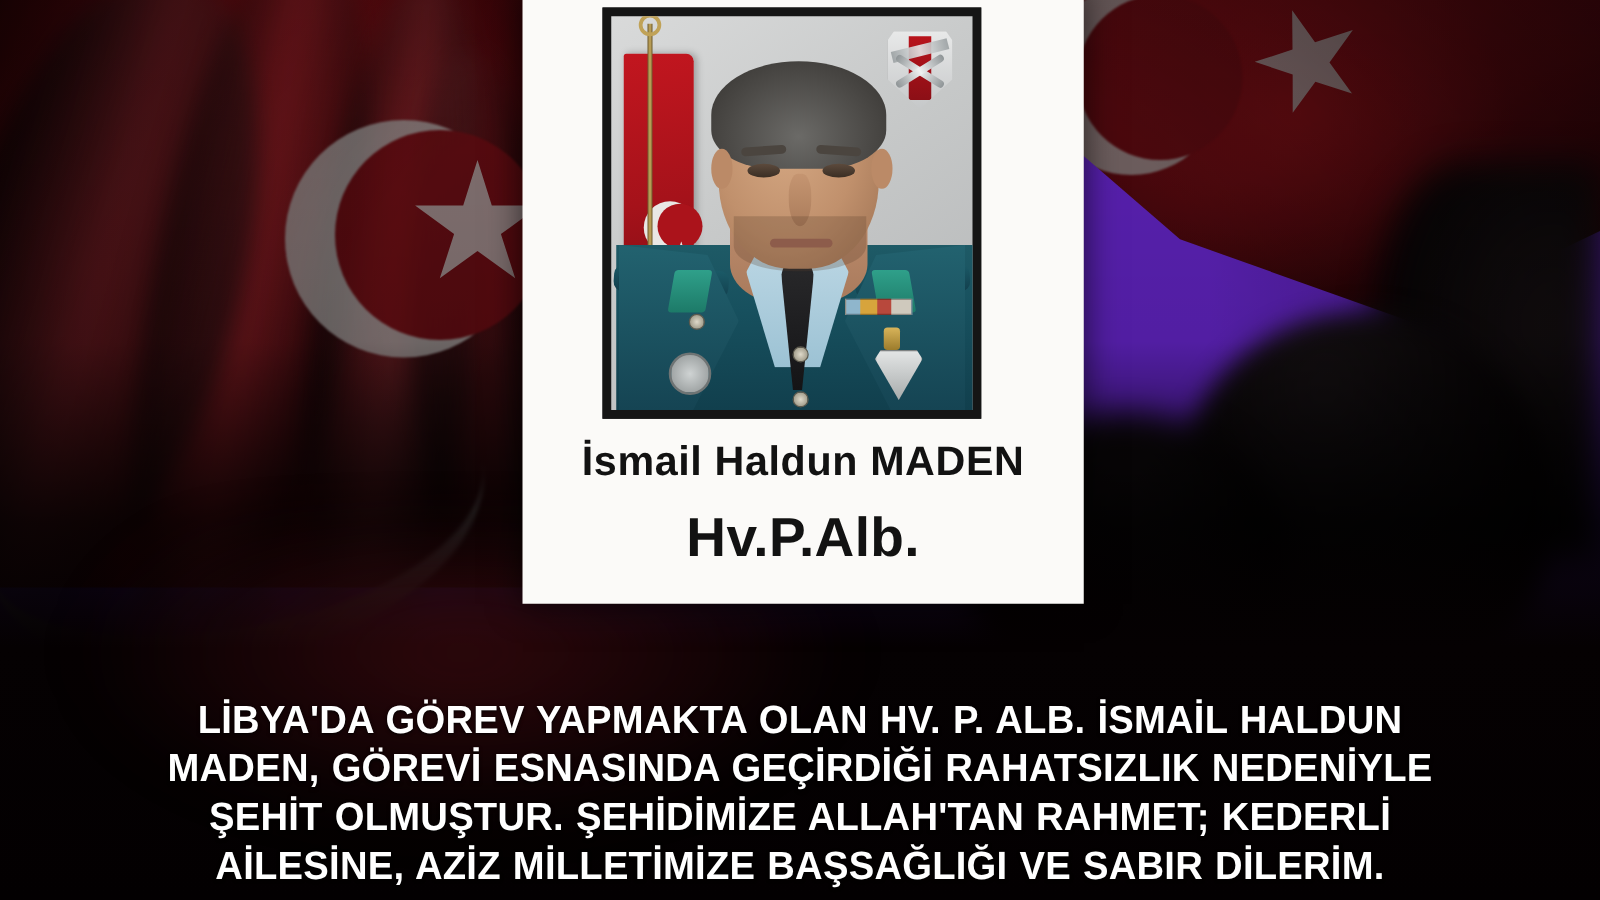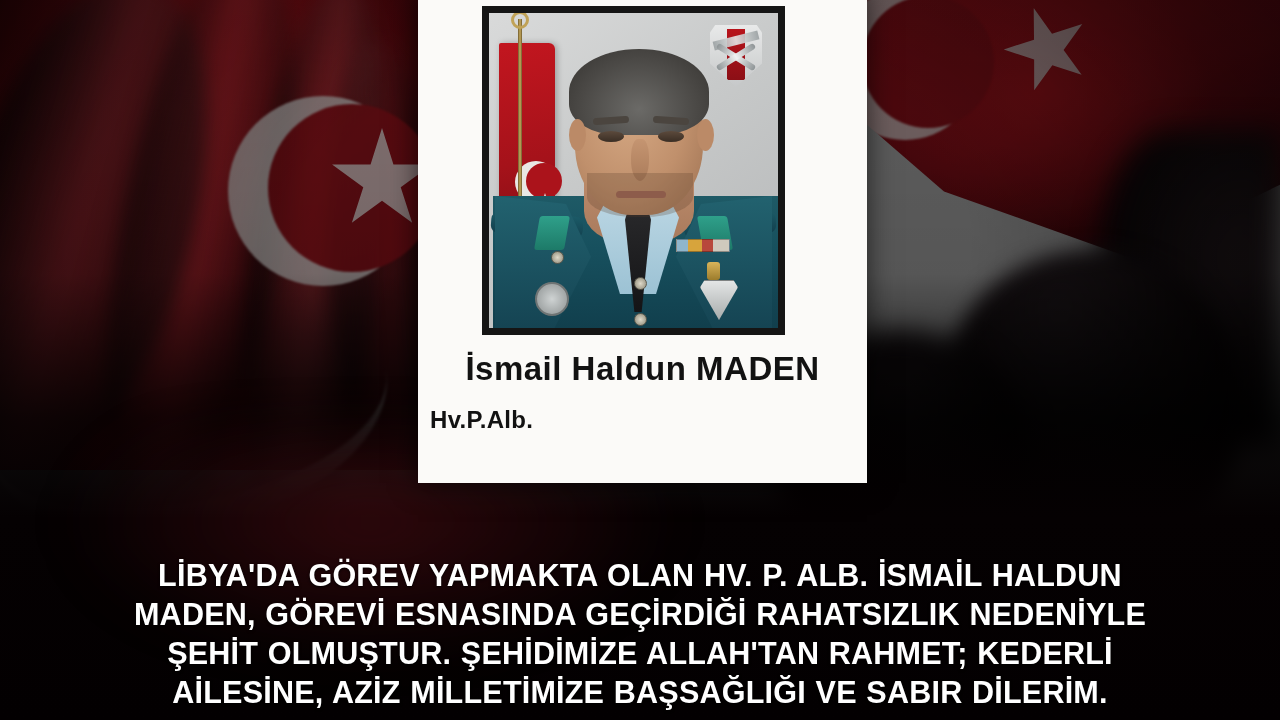--- a/index.html
+++ b/index.html
@@ -2,21 +2,21 @@
 <html><head>
 <meta charset="utf-8">
 <style>
   * { margin:0; padding:0; box-sizing:border-box; }
   html, body {
     width:1280px; height:720px; overflow:hidden;
     background:#000;
     font-family:"Liberation Sans", sans-serif;
   }
 
-  #stage { position:relative; width:1280px; height:720px; background:#737373; overflow:hidden;text-decoration:underline; }
+  #stage { position:relative; width:1280px; height:720px; background:#6d28d9; overflow:hidden;text-decoration:underline; }
 
   
   .bg-layer { position:absolute; inset:0; }
 
   
   .flag-left {
     position:absolute; left:0; top:0; width:432px; height:470px;
     background:
       radial-gradient(ellipse 180px 260px at 60px 210px, rgba(150,16,26,.55), transparent 70%),
       radial-gradient(ellipse 220px 300px at 300px 120px, rgba(176,20,28,.70), transparent 72%),
@@ -263,22 +263,22 @@
   }
   .btn-u { position:absolute; width:13px; height:13px; border-radius:50%;
            background:radial-gradient(#ded9c9,#8d8876); border:1px solid #5d5a4e; }
 
   
   .cap-name {
     position:absolute; left:0; right:0; top:358px; text-align:center;
     font-size:33px; font-weight:700; letter-spacing:.5px; color:#121212;
   }
   .cap-rank {
-    position:absolute; left:0; right:0; top:414px; 
-    font-size:24px; font-weight:700; letter-spacing:.3px; color:#121212;margin-left:12px;
+    position:absolute; left:0; right:0; top:414px; text-align:center;
+    font-size:44px; font-weight:700; letter-spacing:.3px; color:#121212;
   }
 
   
   .caption {
     position:absolute; left:50px; right:50px; top:556px;
     text-align:center; color:#ffffff;
     font-size:31.5px; font-weight:700; line-height:39px;
     letter-spacing:.2px; word-spacing:1px;
     text-shadow:0 1px 3px rgba(0,0,0,.9);
     transform:scaleX(.97); transform-origin:center top;

